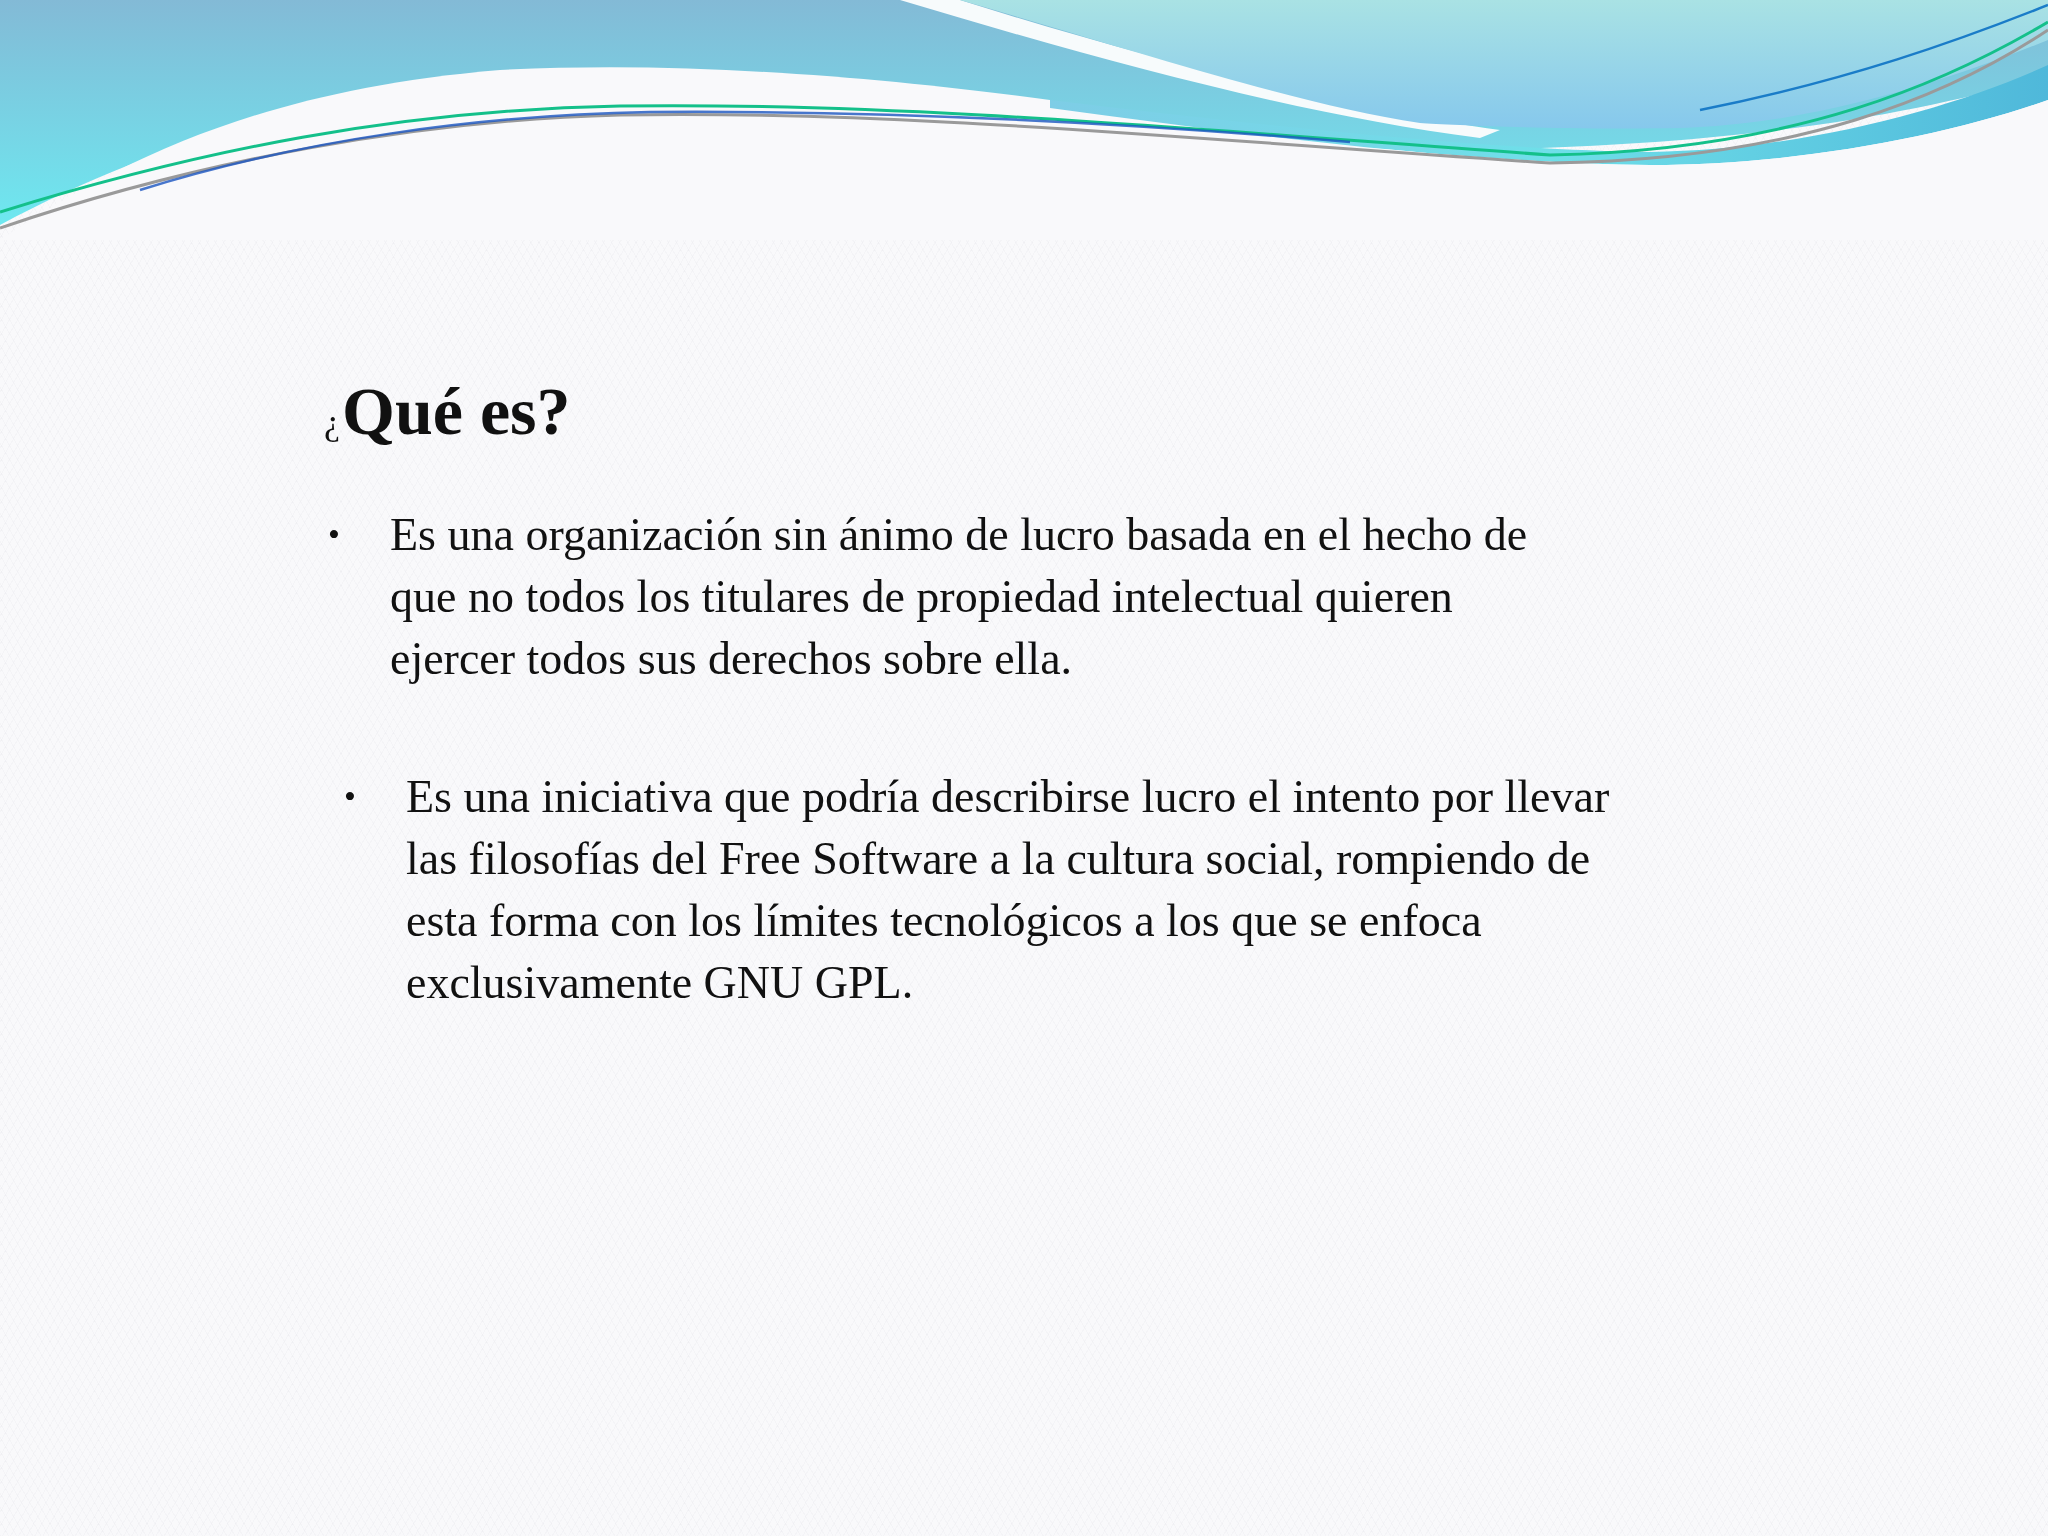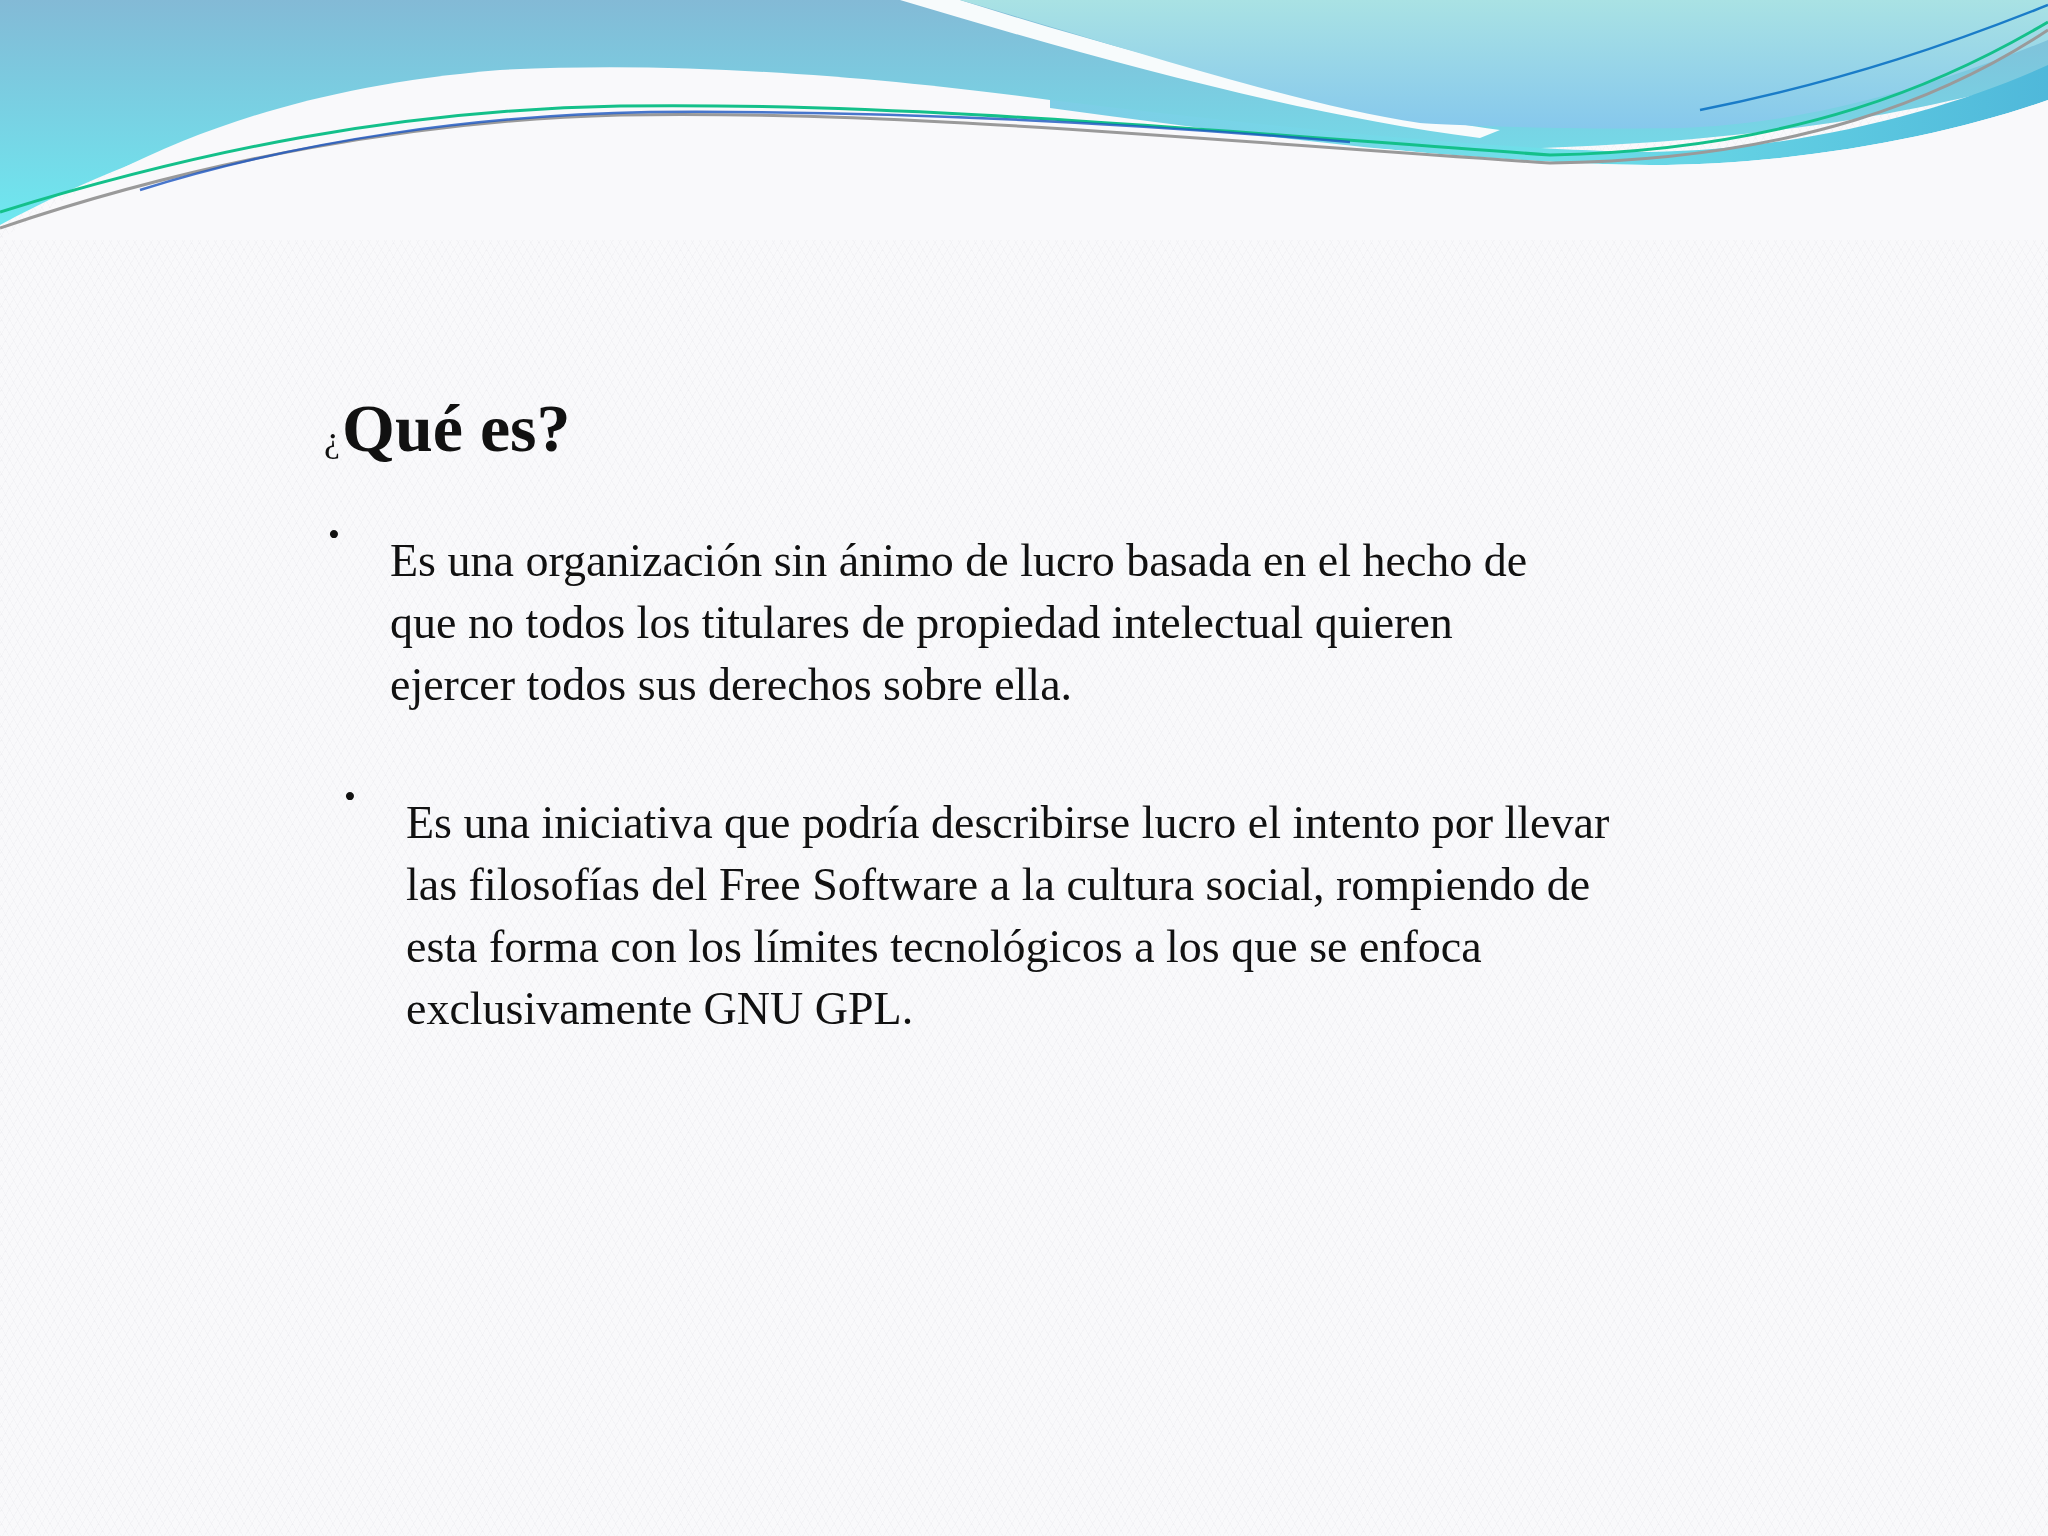--- a/index.html
+++ b/index.html
@@ -2,26 +2,26 @@
 <html><head>
 <meta charset="utf-8">
 <style>
   html, body { margin:0; padding:0; }
   body { width:2048px; height:1536px; overflow:hidden; background:#f9f9fb; position:relative;
          font-family:"Liberation Serif","DejaVu Serif",serif; color:#111; }
   .texture { position:absolute; inset:0;
     background-image: repeating-linear-gradient(60deg, rgba(200,200,210,0.10) 0 1px, transparent 1px 7px),
                       repeating-linear-gradient(-60deg, rgba(200,200,210,0.10) 0 1px, transparent 1px 7px); }
   .header-wave { position:absolute; left:0; top:0; width:2048px; height:240px; }
-  .slide-title { position:absolute; left:324px; top:340px; font-size:68px; font-weight:bold; line-height:84px; white-space:nowrap; }
+  .slide-title { position:absolute; left:324px; top:330px; font-size:68px; font-weight:bold; line-height:71px; white-space:nowrap; }
   .slide-title .inv-q { font-size:36px; font-weight:normal; vertical-align:baseline; margin-right:2px; }
   .bullet-list { position:absolute; left:0; top:0; margin:0; padding:0; list-style:none; }
   .bullet { position:absolute; font-size:46px; line-height:62px; }
   .bullet .dot { position:absolute; font-size:34px; }
-  .bullet .text { display:block;margin-top:26px; }
+  .bullet .text { display:block; }
   #b1 { left:390px; top:504px; width:1180px; }
   #b1 .dot { left:-62px; top:0; }
   #b2 { left:406px; top:766px; width:1260px; }
   #b2 .dot { left:-62px; top:0; }
 </style>
 </head>
 <body>
 
 <div class="texture"></div>
 

